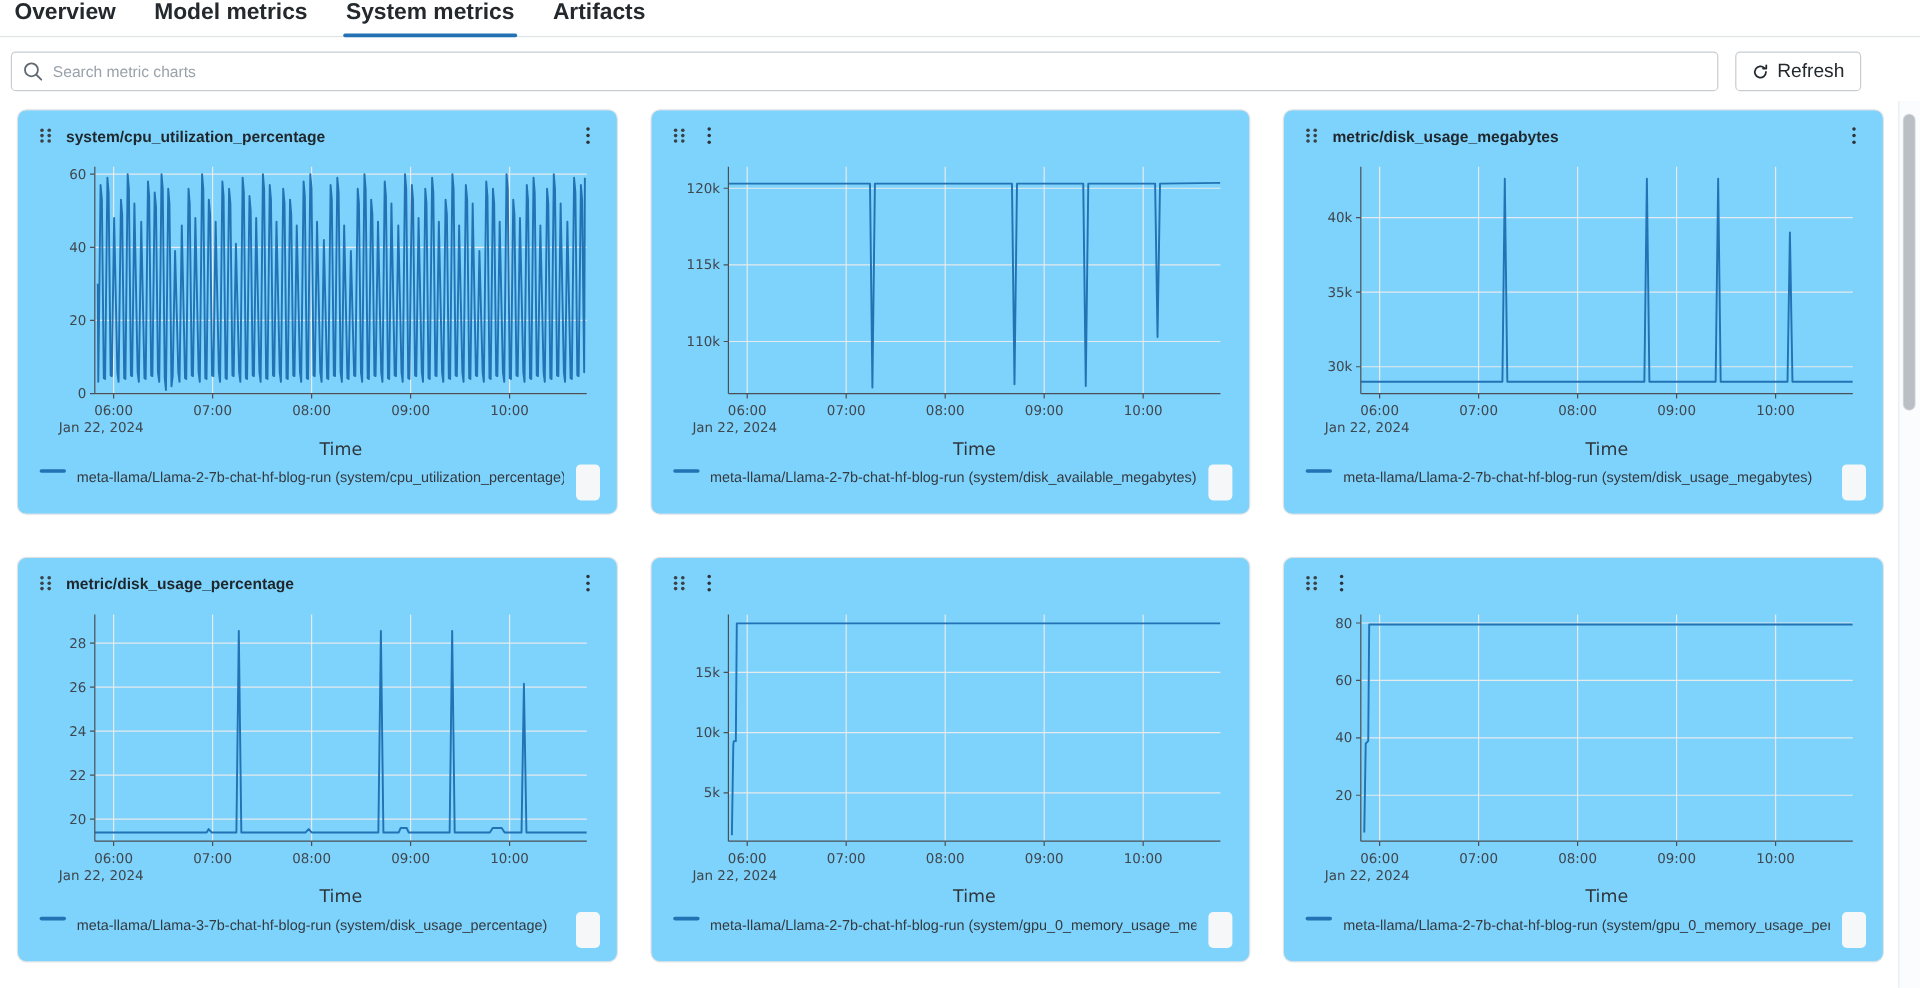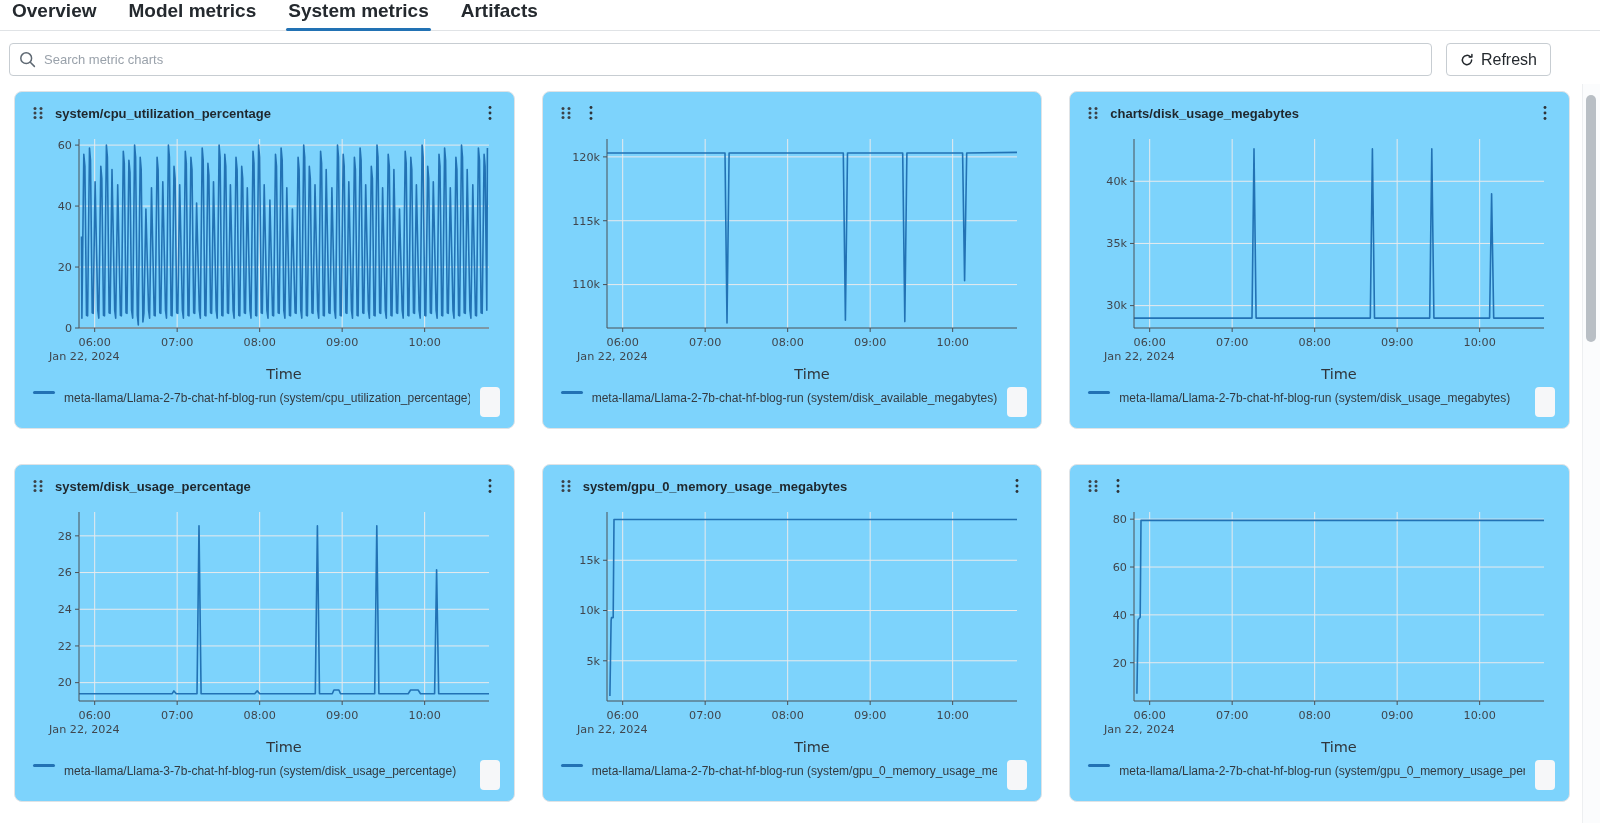--- a/index.html
+++ b/index.html
@@ -219,21 +219,21 @@
       <span class="drag">
         <svg viewBox="0 0 14 14" width="14" height="14">
           <circle cx="4" cy="2.5" r="1.5" fill="currentColor"></circle>
             <circle cx="10" cy="2.5" r="1.5" fill="currentColor"></circle>
           <circle cx="4" cy="7" r="1.5" fill="currentColor"></circle>
             <circle cx="10" cy="7" r="1.5" fill="currentColor"></circle>
           <circle cx="4" cy="11.5" r="1.5" fill="currentColor"></circle>
             <circle cx="10" cy="11.5" r="1.5" fill="currentColor"></circle>
         </svg>
       </span>
-      <h3 class="card-title">charts/disk_usage_megabytes</h3>
+      <h3 class="card-title">metric/disk_usage_megabytes</h3>
       <button class="kebab">
         <svg viewBox="0 0 16 18" width="16" height="18">
           <circle cx="8" cy="3.5" r="1.45" fill="currentColor"></circle>
           <circle cx="8" cy="9" r="1.45" fill="currentColor"></circle>
           <circle cx="8" cy="14.5" r="1.45" fill="currentColor"></circle>
         </svg>
       </button>
     </div>
     <svg class="plot" width="464" height="250" viewBox="0 0 464 250">
         <defs>
@@ -285,21 +285,21 @@
       <span class="drag">
         <svg viewBox="0 0 14 14" width="14" height="14">
           <circle cx="4" cy="2.5" r="1.5" fill="currentColor"></circle>
             <circle cx="10" cy="2.5" r="1.5" fill="currentColor"></circle>
           <circle cx="4" cy="7" r="1.5" fill="currentColor"></circle>
             <circle cx="10" cy="7" r="1.5" fill="currentColor"></circle>
           <circle cx="4" cy="11.5" r="1.5" fill="currentColor"></circle>
             <circle cx="10" cy="11.5" r="1.5" fill="currentColor"></circle>
         </svg>
       </span>
-      <h3 class="card-title">system/disk_usage_percentage</h3>
+      <h3 class="card-title">metric/disk_usage_percentage</h3>
       <button class="kebab">
         <svg viewBox="0 0 16 18" width="16" height="18">
           <circle cx="8" cy="3.5" r="1.45" fill="currentColor"></circle>
           <circle cx="8" cy="9" r="1.45" fill="currentColor"></circle>
           <circle cx="8" cy="14.5" r="1.45" fill="currentColor"></circle>
         </svg>
       </button>
     </div>
     <svg class="plot" width="464" height="250" viewBox="0 0 464 250">
         <defs>
@@ -357,21 +357,20 @@
       <span class="drag">
         <svg viewBox="0 0 14 14" width="14" height="14">
           <circle cx="4" cy="2.5" r="1.5" fill="currentColor"></circle>
             <circle cx="10" cy="2.5" r="1.5" fill="currentColor"></circle>
           <circle cx="4" cy="7" r="1.5" fill="currentColor"></circle>
             <circle cx="10" cy="7" r="1.5" fill="currentColor"></circle>
           <circle cx="4" cy="11.5" r="1.5" fill="currentColor"></circle>
             <circle cx="10" cy="11.5" r="1.5" fill="currentColor"></circle>
         </svg>
       </span>
-      <h3 class="card-title">system/gpu_0_memory_usage_megabytes</h3>
       <button class="kebab">
         <svg viewBox="0 0 16 18" width="16" height="18">
           <circle cx="8" cy="3.5" r="1.45" fill="currentColor"></circle>
           <circle cx="8" cy="9" r="1.45" fill="currentColor"></circle>
           <circle cx="8" cy="14.5" r="1.45" fill="currentColor"></circle>
         </svg>
       </button>
     </div>
     <svg class="plot" width="464" height="250" viewBox="0 0 464 250">
         <defs>

